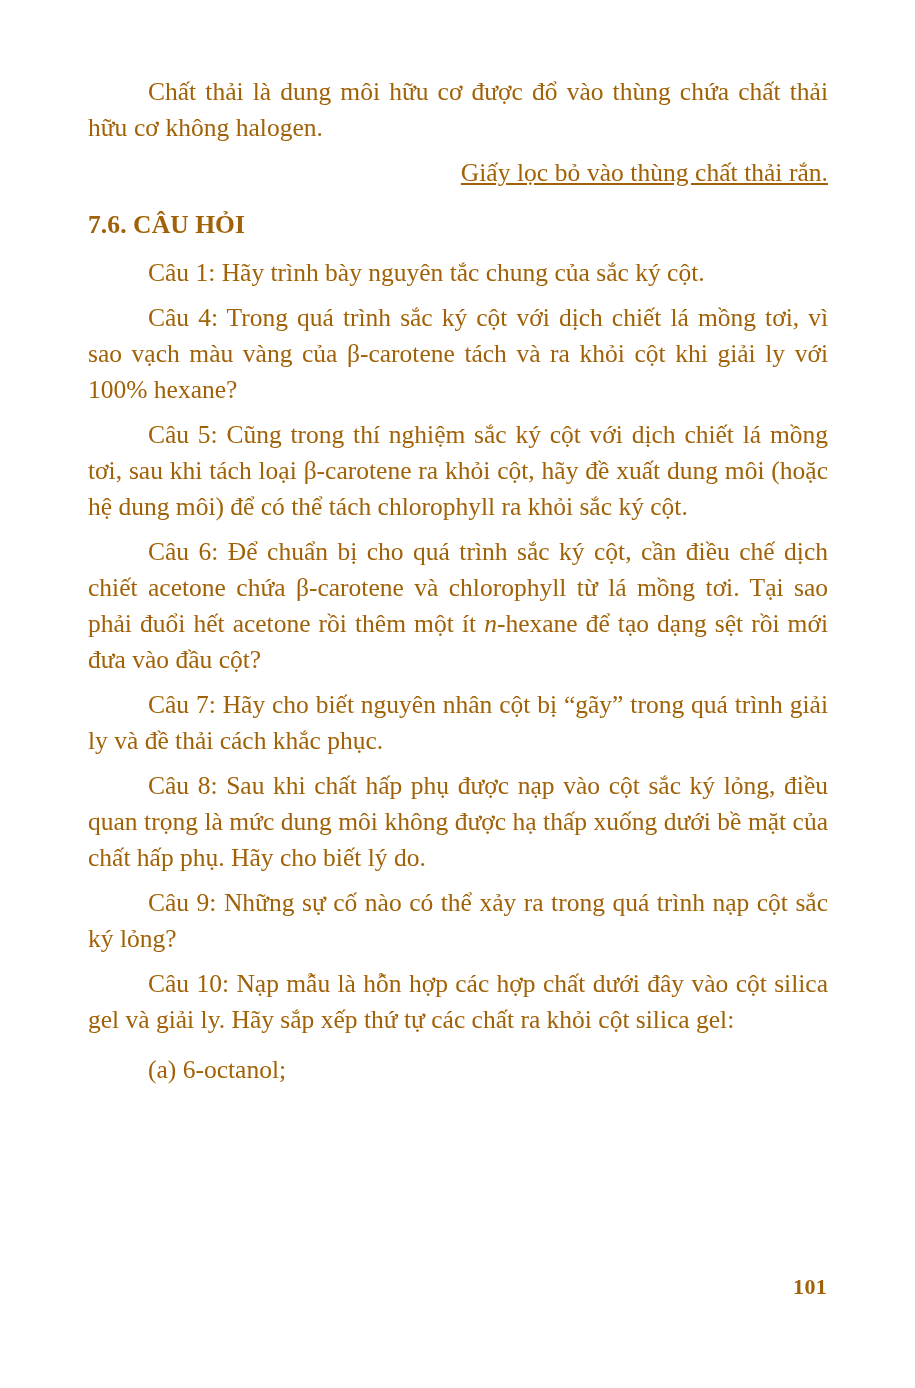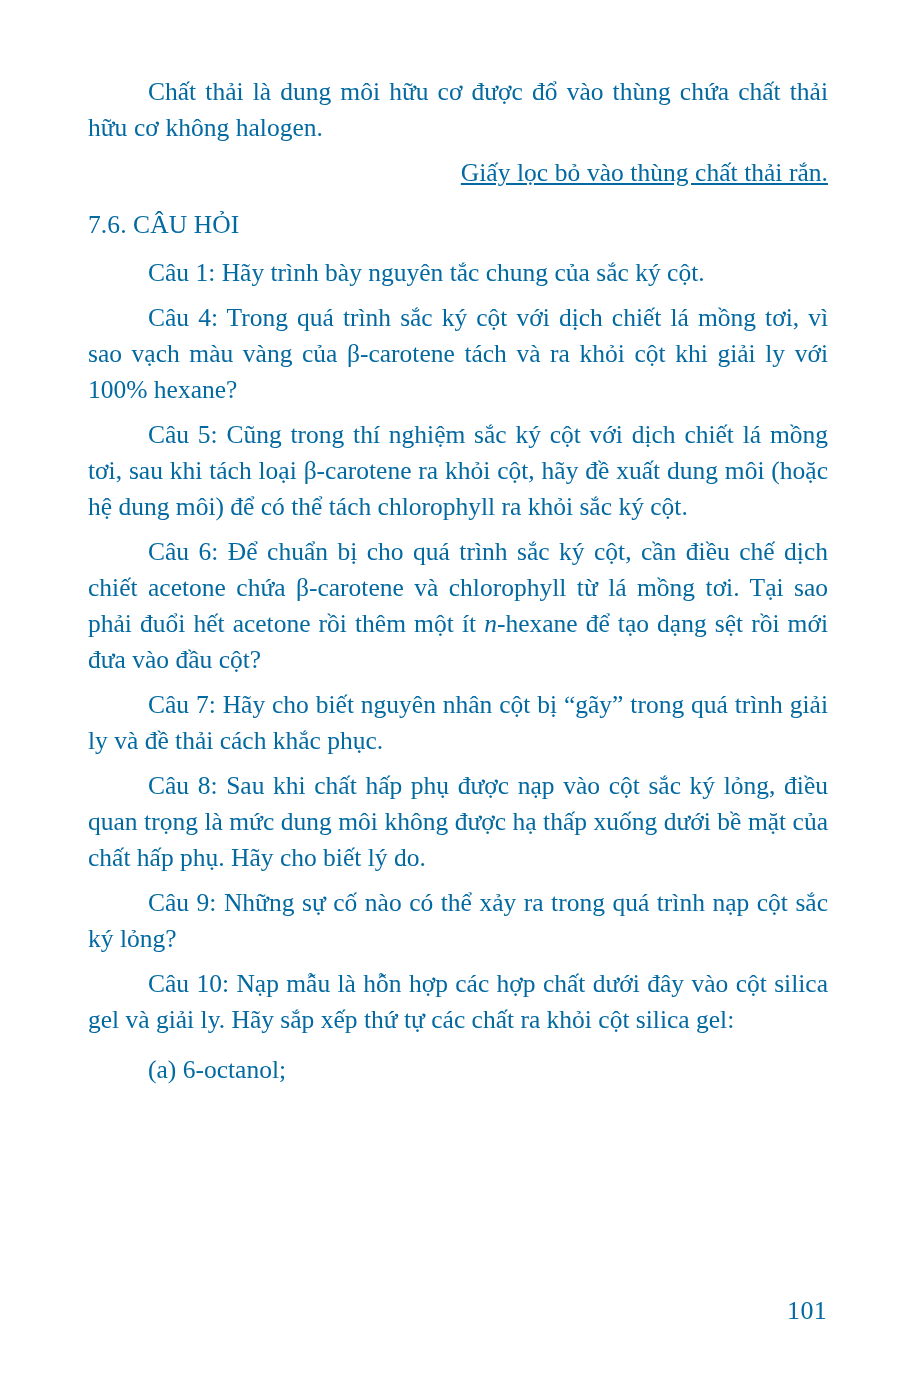--- a/index.html
+++ b/index.html
@@ -10,21 +10,21 @@
   }
 
   .page {
     position: relative;
     width: 915px;
     height: 1388px;
     background: #ffffff;
     margin: 0 auto;
     overflow: hidden;
     font-family: "Liberation Serif", "DejaVu Serif", serif;
-    color: #0369a1;
+    color: #a16207;
     -webkit-font-smoothing: antialiased;
   }
 
   .text-column {
     position: absolute;
     left: 88px;
     top: 74px;
     width: 740px;
   }
 
@@ -43,21 +43,21 @@
   .para.last-left {
     text-align: right;
     text-decoration: underline;
   }
 
   
   .section-heading {
     margin: 16px 0 12px 0;
     font-size: 25.5px;
     line-height: 36px;
-    font-weight: normal;
+    font-weight: bold;
     text-indent: 0;
     text-align: left;
     letter-spacing: 0.1px;
   }
 
   
   .question {
     margin: 0 0 9px 0;
     font-size: 25.5px;
     line-height: 36px;
@@ -80,23 +80,23 @@
     font-size: 25.5px;
     line-height: 36px;
     text-indent: 60px;
     text-align: left;
   }
 
   
   .page-number {
     position: absolute;
     right: 88px;
-    bottom: 64px;
-    font-size: 26px;
-    font-weight: normal;
+    bottom: 90px;
+    font-size: 22px;
+    font-weight: bold;
     line-height: 1;
     letter-spacing: 0.3px;
   }
 </style>
 </head>
 <body>
 
 <div class="page">
 
   <div class="text-column">

